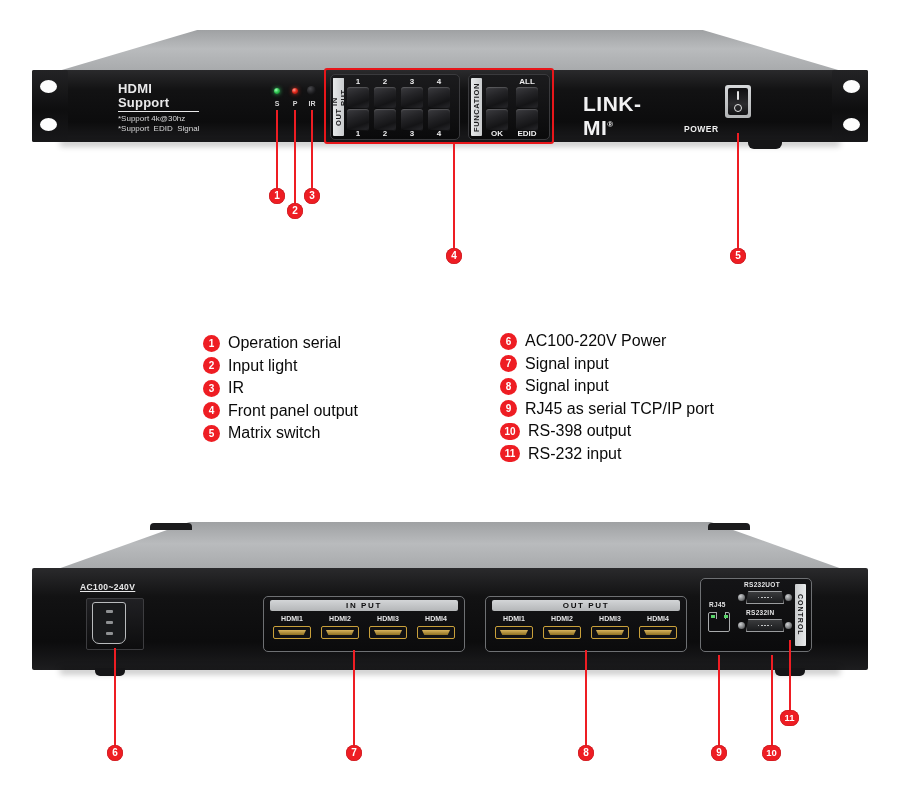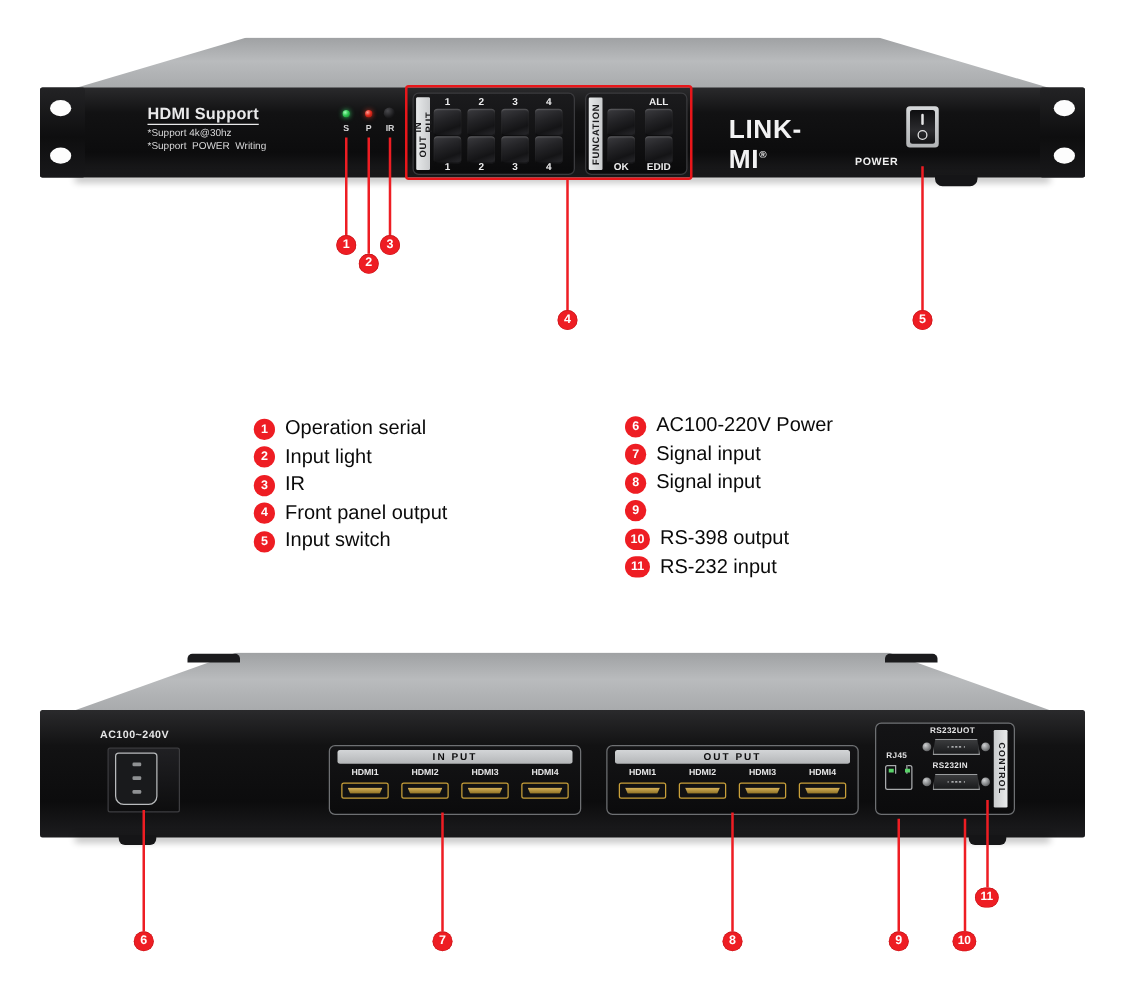--- a/index.html
+++ b/index.html
@@ -136,21 +136,21 @@
       <div class="ear-hole" style="left:8px;top:48px;width:17px;height:13px;"></div>
     </div>
     <div class="ear" style="left:832px;top:70px;width:36px;height:72px;">
       <div class="ear-hole" style="left:11px;top:10px;width:17px;height:13px;"></div>
       <div class="ear-hole" style="left:11px;top:48px;width:17px;height:13px;"></div>
     </div>
 
     <div class="brand-block" style="left:118px;top:82px;">
       <div class="brand-title">HDMI Support</div>
       <div class="brand-sub">*Support 4k@30hz</div>
-      <div class="brand-sub" style="margin-top:0;">*Support  POWER  Writing</div>
+      <div class="brand-sub" style="margin-top:0;">*Support  EDID  Signal</div>
     </div>
 
     <div class="led led-s" style="left:274px;top:88px;"></div>
     <div class="led led-p" style="left:292px;top:88px;"></div>
     <div class="ir-sensor" style="left:307px;top:86px;"></div>
     <div class="led-label" style="left:269px;top:100px;width:16px;">S</div>
     <div class="led-label" style="left:287px;top:100px;width:16px;">P</div>
     <div class="led-label" style="left:304px;top:100px;width:16px;">IR</div>
 
     <div class="btn-group" style="left:330px;top:74px;width:128px;height:64px;">
@@ -229,39 +229,40 @@
     <div class="leg-row">
       <div class="leg-badge">3</div>
       <div class="leg-text">IR</div>
     </div>
     <div class="leg-row">
       <div class="leg-badge">4</div>
       <div class="leg-text">Front panel output</div>
     </div>
     <div class="leg-row">
       <div class="leg-badge">5</div>
-      <div class="leg-text">Input switch</div>
+      <div class="leg-text">Matrix switch</div>
     </div>
   </div>
 
   <div class="legend" style="left:500px;top:330px;">
     <div class="leg-row">
       <div class="leg-badge">6</div>
       <div class="leg-text">AC100-220V Power</div>
     </div>
     <div class="leg-row">
       <div class="leg-badge">7</div>
       <div class="leg-text">Signal input</div>
     </div>
     <div class="leg-row">
       <div class="leg-badge">8</div>
       <div class="leg-text">Signal input</div>
     </div>
     <div class="leg-row">
       <div class="leg-badge">9</div>
+      <div class="leg-text">RJ45 as serial TCP/IP port</div>
     </div>
     <div class="leg-row">
       <div class="leg-badge wide">10</div>
       <div class="leg-text">RS-398 output</div>
     </div>
     <div class="leg-row">
       <div class="leg-badge wide">11</div>
       <div class="leg-text">RS-232 input</div>
     </div>
   </div>
@@ -275,21 +276,21 @@
     <div style="position:absolute;left:708px;top:523px;width:42px;height:7px;
                 background:#1b1b1d;border-radius:4px 4px 0 0;"></div>
 
     <div class="dev-face" style="left:32px;top:568px;width:836px;height:102px;"></div>
     <div class="dev-shadow" style="left:60px;top:668px;width:780px;height:6px;"></div>
     <div style="position:absolute;left:95px;top:668px;width:30px;height:8px;
                 background:#151517;border-radius:0 0 5px 5px;"></div>
     <div style="position:absolute;left:775px;top:668px;width:30px;height:8px;
                 background:#151517;border-radius:0 0 5px 5px;"></div>
 
-    <div class="ac-label" style="left:80px;top:582px;">AC100~240V</div>
+    <div class="ac-label" style="left:80px;top:582px;text-decoration:underline;">AC100~240V</div>
     <div class="ac-plate" style="left:86px;top:598px;width:56px;height:50px;"></div>
     <div class="ac-iec" style="left:92px;top:602px;width:34px;height:42px;">
       <div class="ac-pin" style="left:13px;top:7px;width:7px;height:2.5px;"></div>
       <div class="ac-pin" style="left:13px;top:18px;width:7px;height:2.5px;"></div>
       <div class="ac-pin" style="left:13px;top:29px;width:7px;height:2.5px;"></div>
     </div>
 
     <div class="port-group" style="left:263px;top:596px;width:200px;height:54px;">
       <div class="group-title" style="left:6px;top:3px;width:188px;height:11px;">IN PUT</div>
       <div class="hdmi-label" style="left:6px;top:18px;width:44px;">HDMI1</div>

